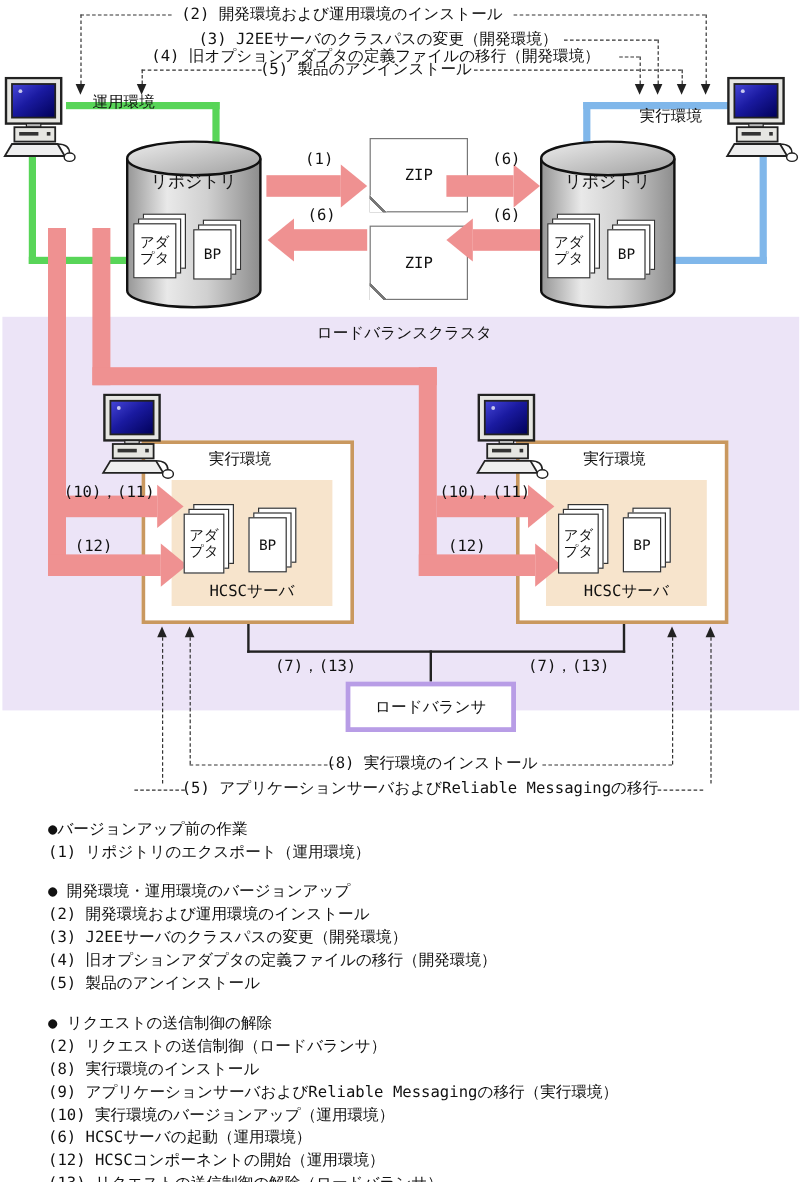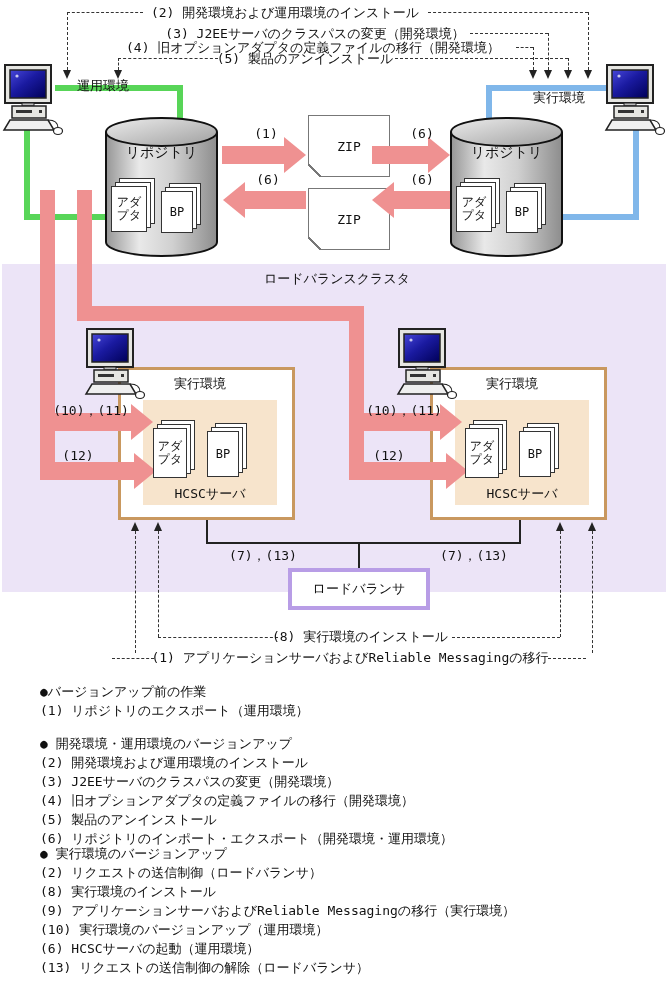--- a/index.html
+++ b/index.html
@@ -246,21 +246,21 @@
   <div class="dash-v" style="left:158px;top:531px;height:106px;"></div>
   <div class="dash-h" style="left:158px;top:637px;width:120px;"></div>
   <div class="txt ctr" style="left:268px;top:629px;width:184px;">(8) 実行環境のインストール</div>
   <div class="dash-h" style="left:452px;top:637px;width:108px;"></div>
   <div class="dash-v" style="left:560px;top:531px;height:106px;"></div>
   <div class="arr-up" style="left:556px;top:522px;"></div>
 
   <div class="arr-up" style="left:131px;top:522px;"></div>
   <div class="dash-v" style="left:135px;top:531px;height:122px;"></div>
   <div class="dash-h" style="left:112px;top:658px;width:42px;"></div>
-  <div class="txt ctr" style="left:150px;top:650px;width:400px;">(1) アプリケーションサーバおよびReliable Messagingの移行</div>
+  <div class="txt ctr" style="left:150px;top:650px;width:400px;">(5) アプリケーションサーバおよびReliable Messagingの移行</div>
   <div class="dash-h" style="left:548px;top:658px;width:38px;"></div>
   <div class="dash-v" style="left:592px;top:531px;height:122px;"></div>
   <div class="arr-up" style="left:588px;top:522px;"></div>
 
   <svg class="abs" style="left:2px;top:64px;" width="62" height="76">
       <use href="#pc"></use>
     </svg>
   <svg class="abs" style="left:604px;top:64px;" width="62" height="76">
       <use href="#pc"></use>
     </svg>
@@ -274,25 +274,25 @@
   <div class="abs" style="left:40px;top:682px;font-size:13px;line-height:19px;width:620px;">
     <div>●バージョンアップ前の作業</div>
     <div>(1) リポジトリのエクスポート（運用環境）</div>
   </div>
   <div class="abs" style="left:40px;top:734px;font-size:13px;line-height:19px;width:620px;">
     <div>● 開発環境・運用環境のバージョンアップ</div>
     <div>(2) 開発環境および運用環境のインストール</div>
     <div>(3) J2EEサーバのクラスパスの変更（開発環境）</div>
     <div>(4) 旧オプションアダプタの定義ファイルの移行（開発環境）</div>
     <div>(5) 製品のアンインストール</div>
-    <div>(6) リポジトリのインポート・エクスポート（開発環境・運用環境）</div>
   </div>
   <div class="abs" style="left:40px;top:844px;font-size:13px;line-height:19px;width:620px;">
-    <div>● 実行環境のバージョンアップ</div>
+    <div>● リクエストの送信制御の解除</div>
     <div>(2) リクエストの送信制御（ロードバランサ）</div>
     <div>(8) 実行環境のインストール</div>
     <div>(9) アプリケーションサーバおよびReliable Messagingの移行（実行環境）</div>
     <div>(10) 実行環境のバージョンアップ（運用環境）</div>
     <div>(6) HCSCサーバの起動（運用環境）</div>
+    <div>(12) HCSCコンポーネントの開始（運用環境）</div>
     <div>(13) リクエストの送信制御の解除（ロードバランサ）</div>
   </div>
 
 </div>
 
 </body></html>

